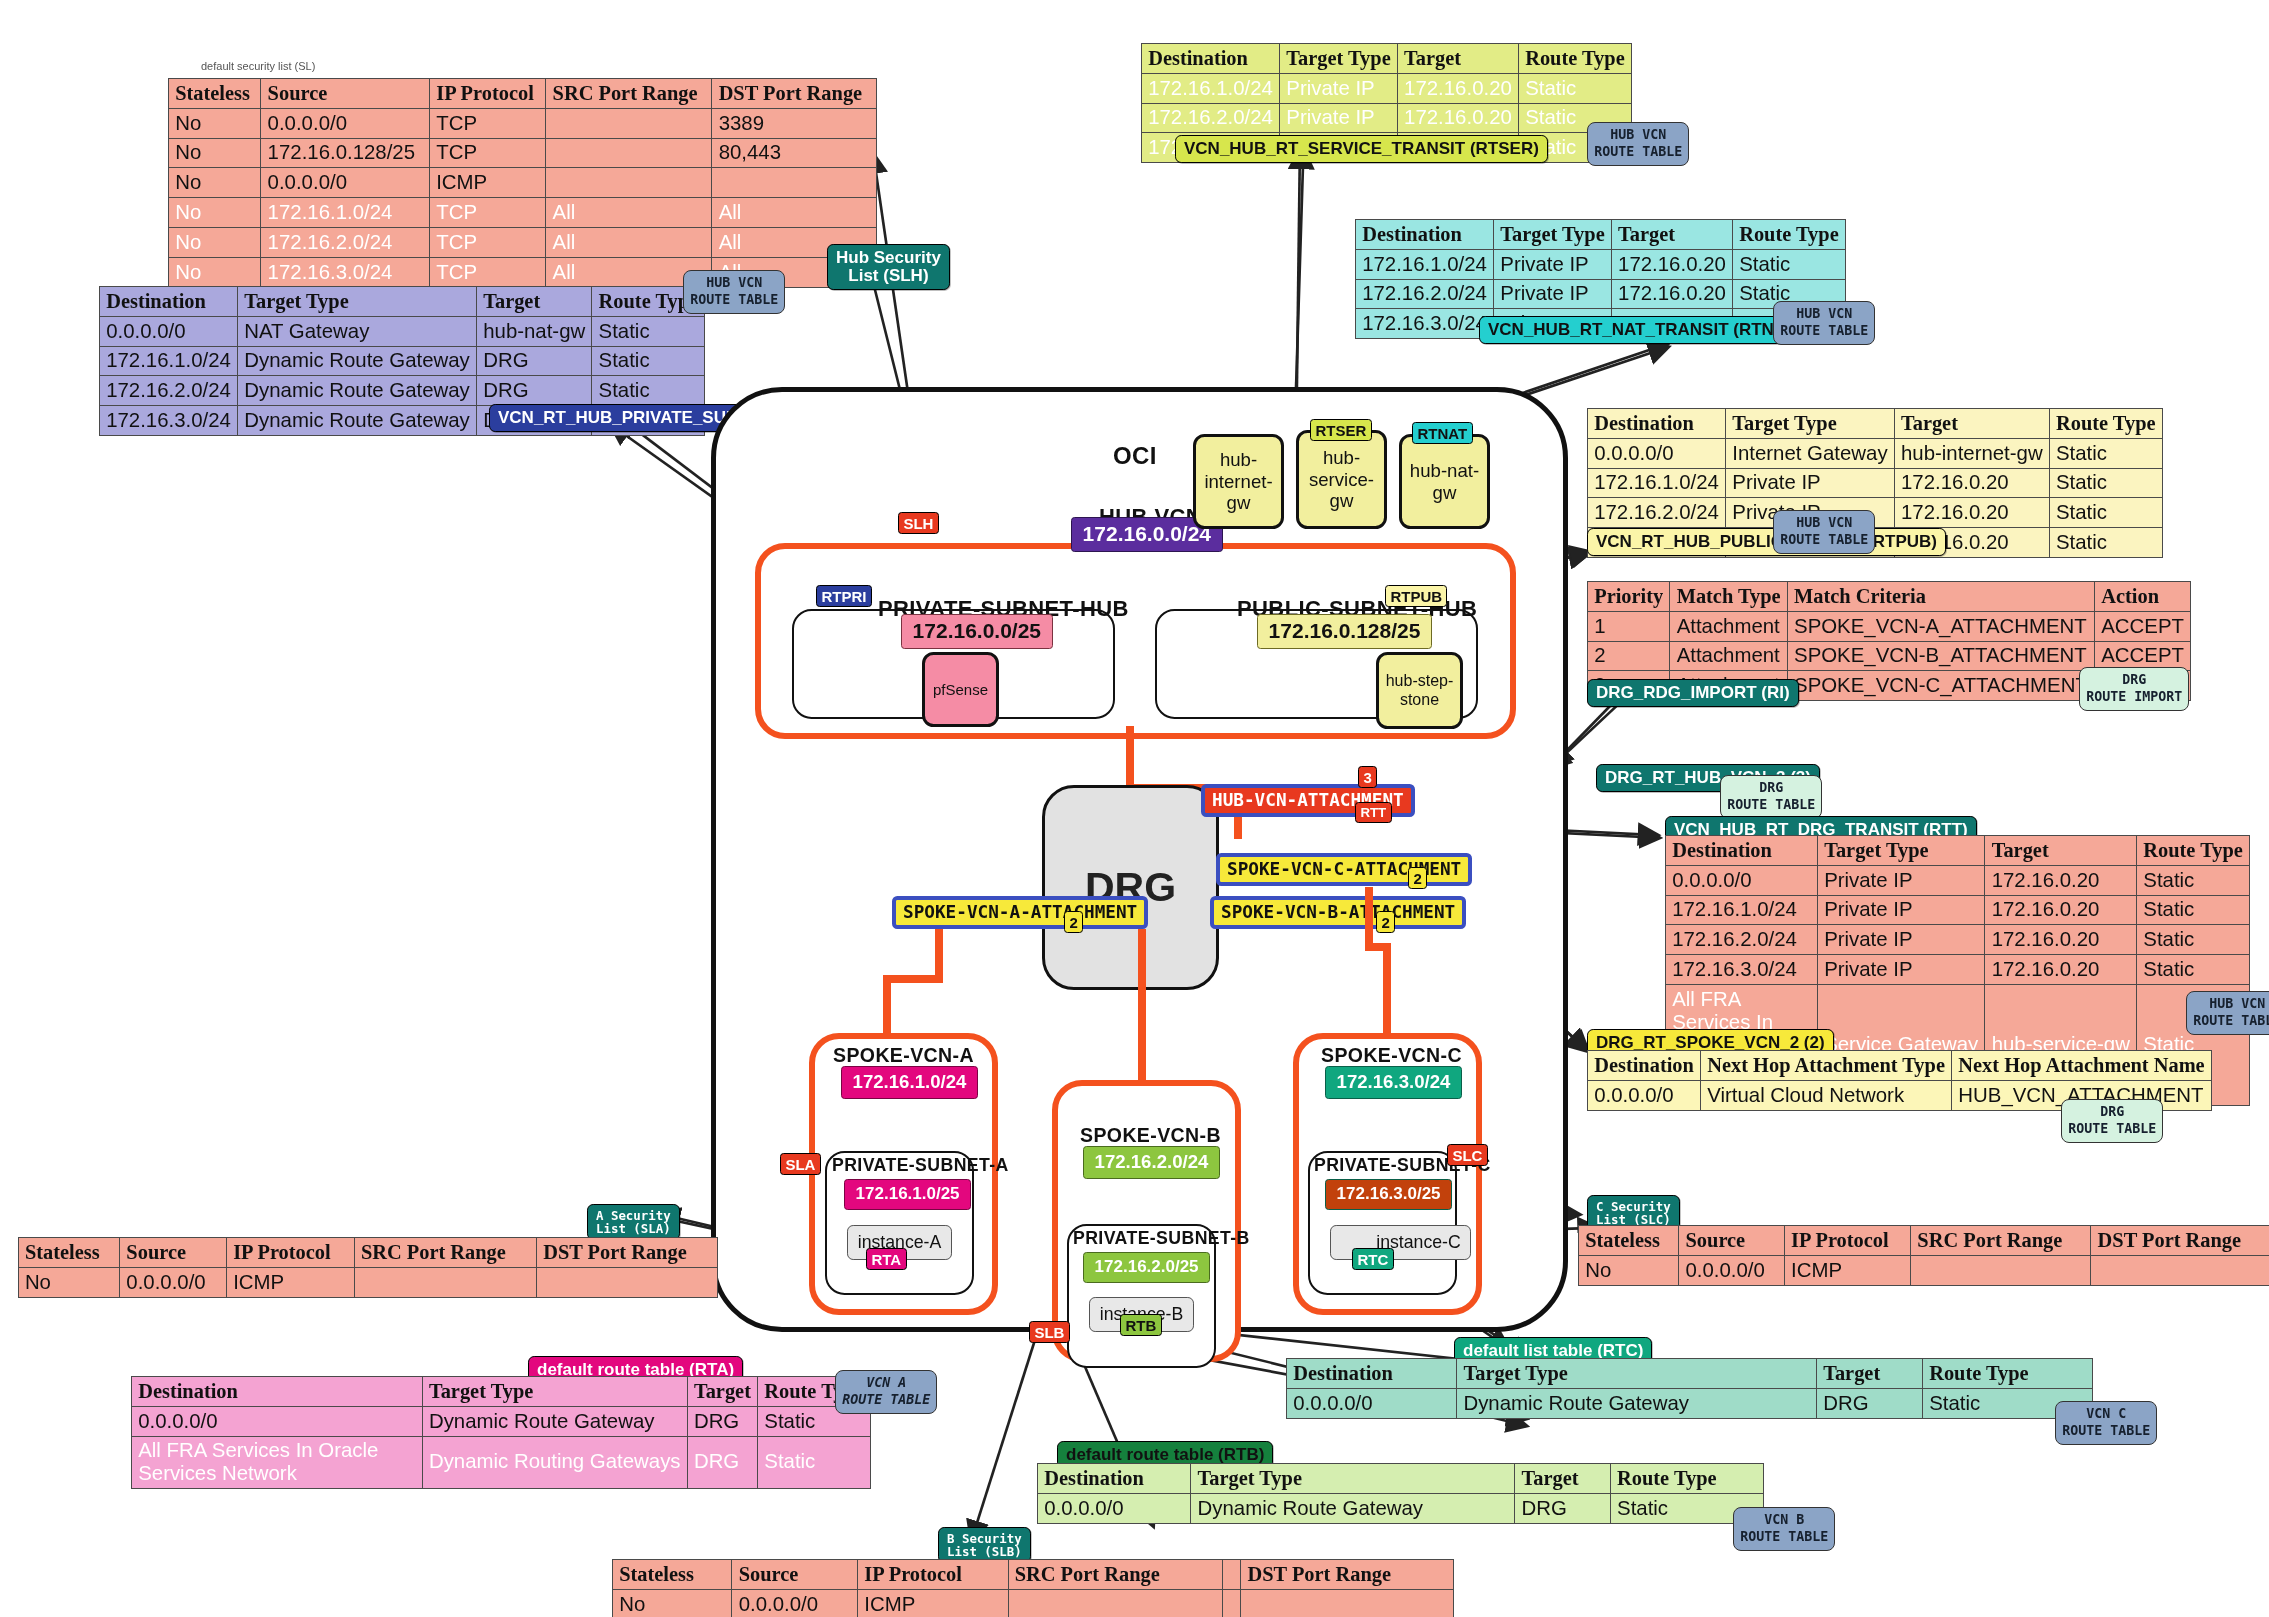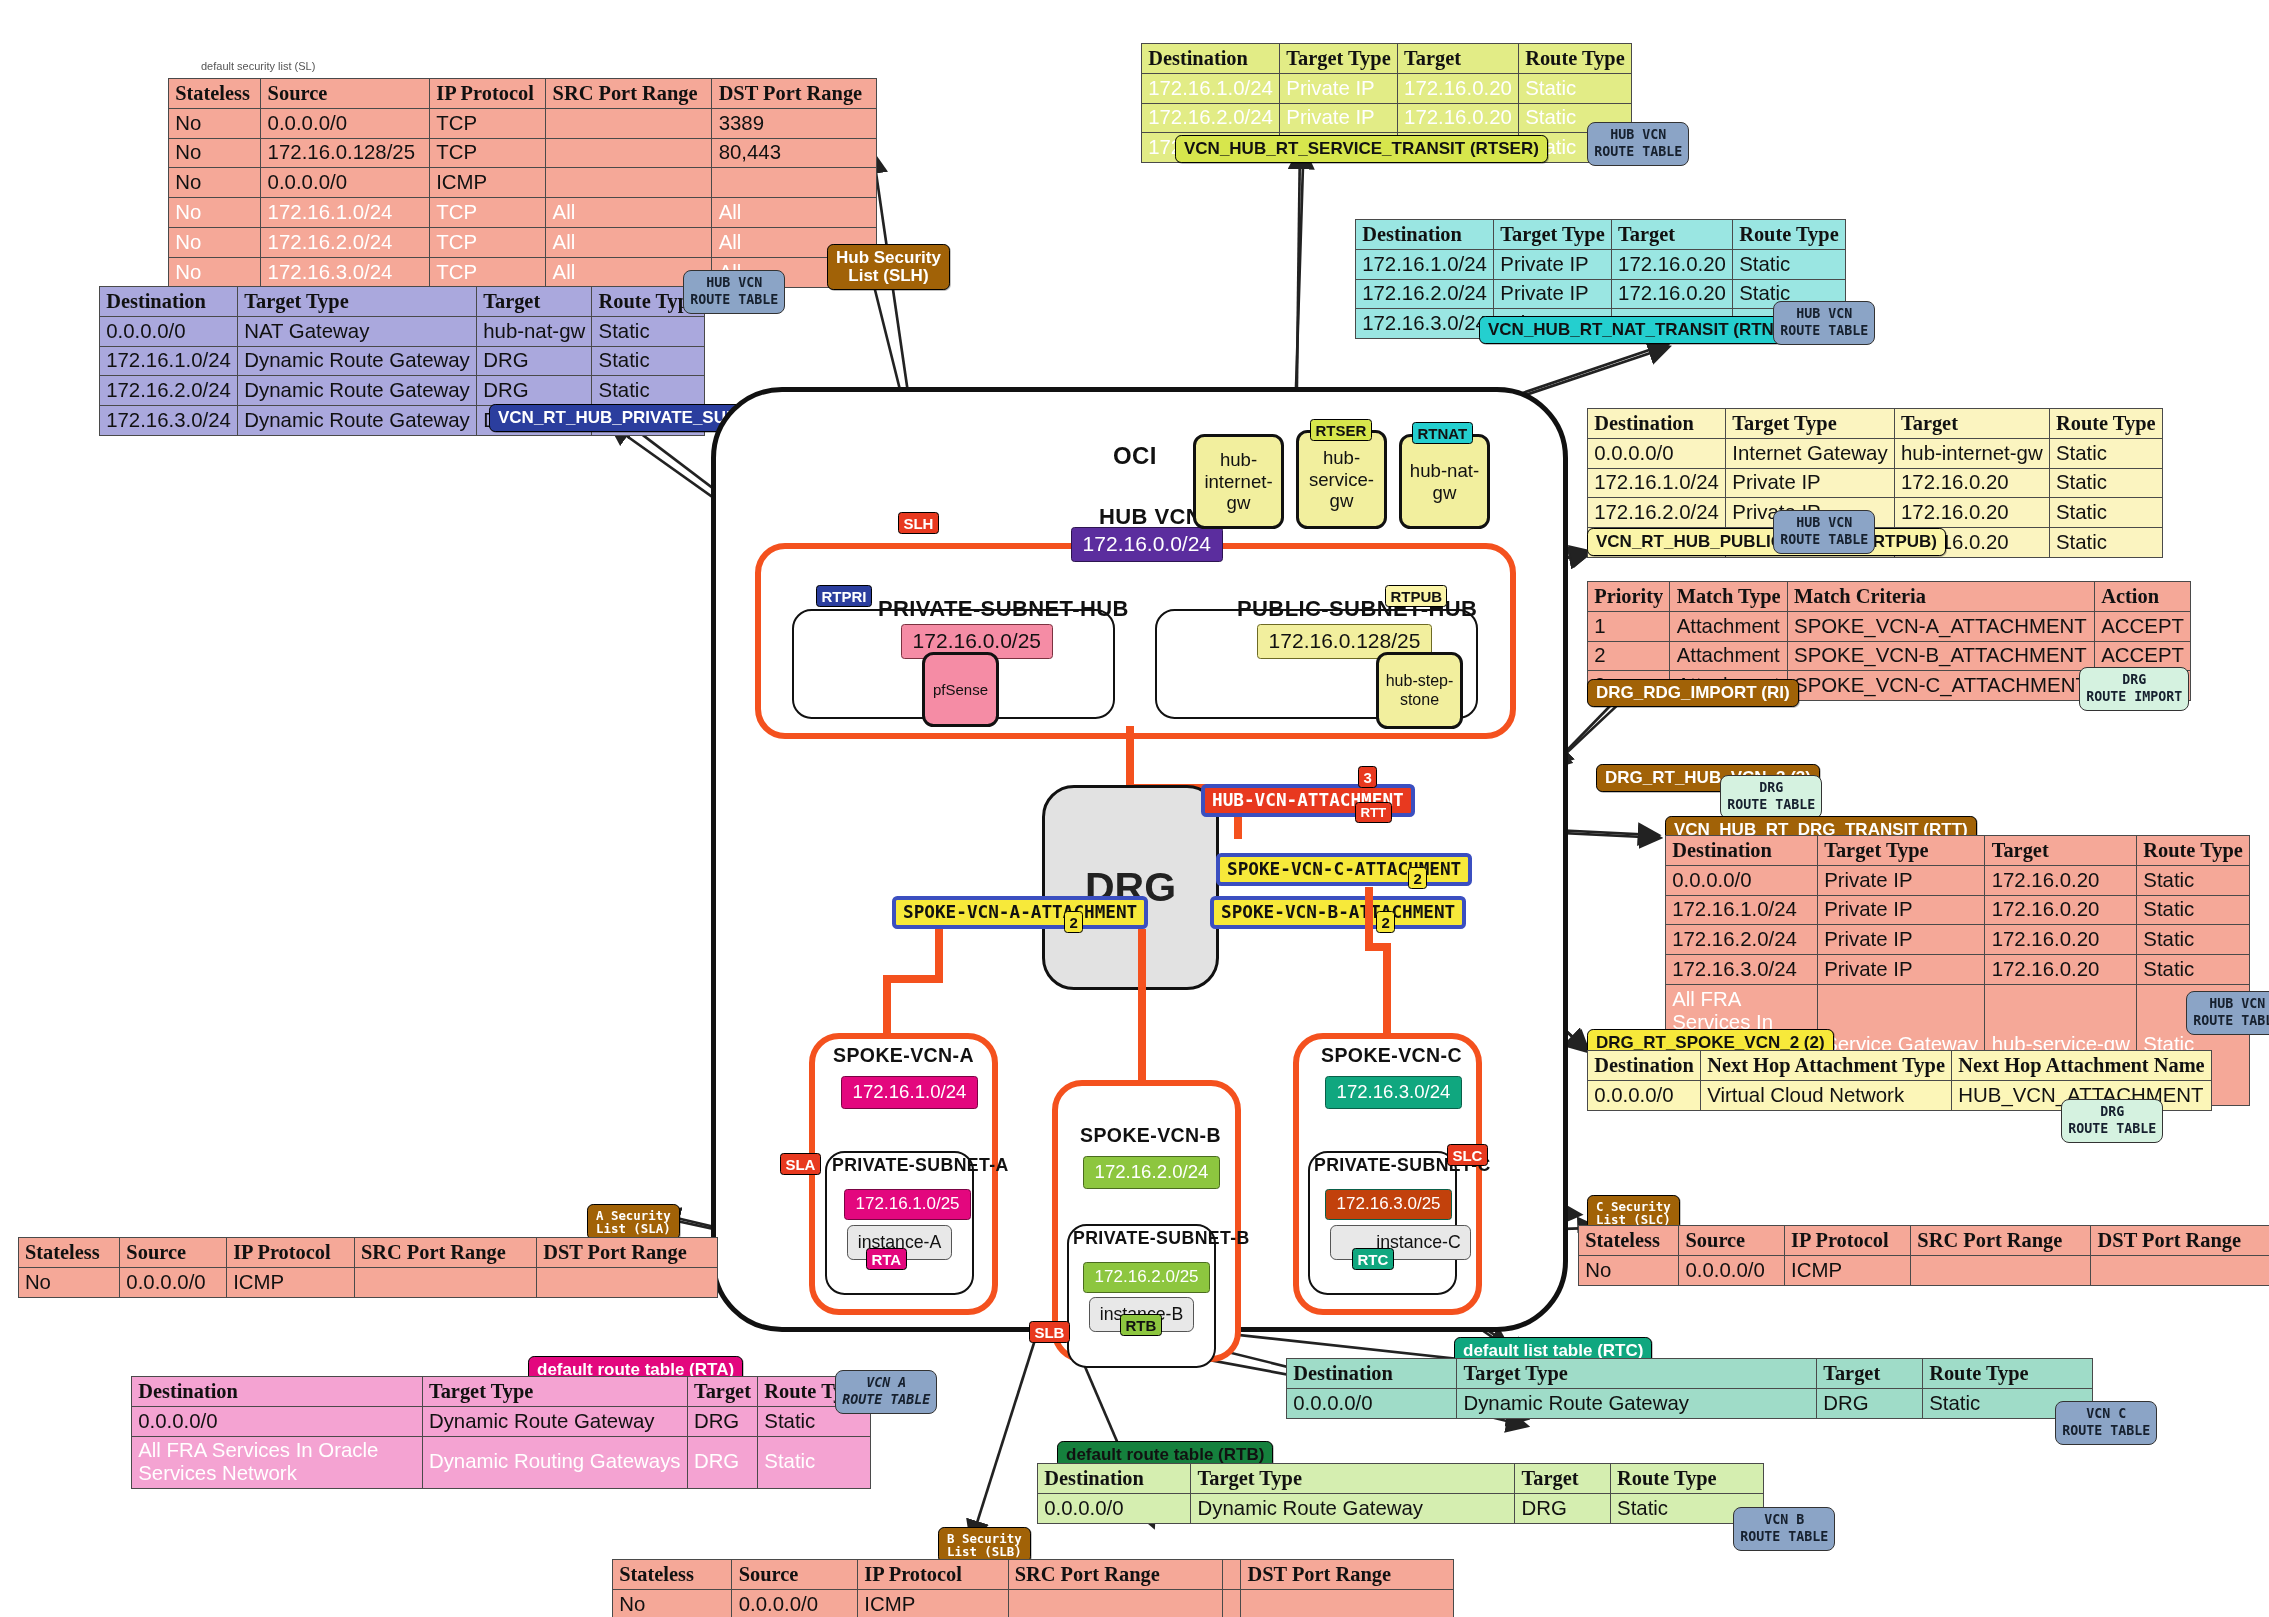--- a/index.html
+++ b/index.html
@@ -25,21 +25,21 @@
   .greenT th,.greenT td{background:#d5eeb0;}
 
   
   .pill{position:absolute;border:1.8px solid #000;border-radius:6.2px;font-weight:bold;
         font-size:17px;padding:3.5px 8px;white-space:nowrap;color:#fff;line-height:1.1;
         box-shadow:0.9px 0.9px 0 rgba(0,0,0,.25);}
   .pill.blue{background:#2b3e9e;}
   .pill.limeP{background:#d7e64c;color:#111;}
   .pill.cyanP{background:#24cfcf;color:#111;}
   .pill.creamP{background:#fbf5a8;color:#111;}
-  .pill.redP{background:#a16207;}
+  .pill.redP{background:#0f766e;}
   .pill.yellowP{background:#f7e93a;color:#111;}
   .pill.magP{background:#e3077e;}
   .pill.tealP{background:#10a77f;}
   .pill.greenP{background:#15803d;color:#111;}
 
   
   .tag{position:absolute;border:1.8px solid #333;border-radius:8px;background:#8ba4c6;
        color:#16202e;font-family:"DejaVu Sans Mono",monospace;font-weight:bold;font-size:13.3px;
        text-align:center;padding:4.4px 6.2px;line-height:1.25;white-space:nowrap;}
   .tag.mint{background:#d5f2e0;}
@@ -54,22 +54,22 @@
   .mark.teal{background:#10a77f;}
   .mark.green{background:#8dc63f;color:#111;}
   .mark.lime2{background:#d7e64c;color:#111;}
   .mark.cyan2{background:#24cfcf;color:#111;}
   .mark.yel{background:#f7e93a;color:#111;}
 
   
   .oci-outer{position:absolute;border:5.3px solid #111;border-radius:71px;background:#fff;}
   .vcn{position:absolute;border:6.2px solid #f4511e;border-radius:30px;background:#fff;}
   .subnet{position:absolute;border:2.7px solid #111;border-radius:19.5px;background:#fff;}
-  .cidr{position:absolute;border:1.8px solid #3b3b1c;border-radius:3.5px;font-weight:normal;
-        font-size:21px;padding:4.4px 10.6px;white-space:nowrap;text-align:center;margin-top:10px;}
+  .cidr{position:absolute;border:1.8px solid #3b3b1c;border-radius:3.5px;font-weight:bold;
+        font-size:21px;padding:4.4px 10.6px;white-space:nowrap;text-align:center;}
   .node{position:absolute;border:3.5px solid #111;border-radius:11.5px;text-align:center;
         font-size:18.6px;line-height:1.15;display:flex;align-items:center;justify-content:center;
         padding:3.5px;color:#111;}
   .gw{background:#f2ef9e;}
   .ttl{position:absolute;font-weight:bold;font-size:22px;color:#111;letter-spacing:0.4px;white-space:nowrap;}
   .drg{position:absolute;background:#e2e2e2;border:3.5px solid #111;border-radius:32px;
        display:flex;align-items:center;justify-content:center;font-weight:bold;font-size:41px;color:#222;}
   .att{position:absolute;border:4.4px solid #3b4fc0;border-radius:5.3px;font-family:"DejaVu Sans Mono",monospace;
        font-weight:bold;font-size:17.7px;padding:2.7px 7px;white-space:nowrap;line-height:1.1;}
   .att.red{background:#e8391f;color:#fff;}

